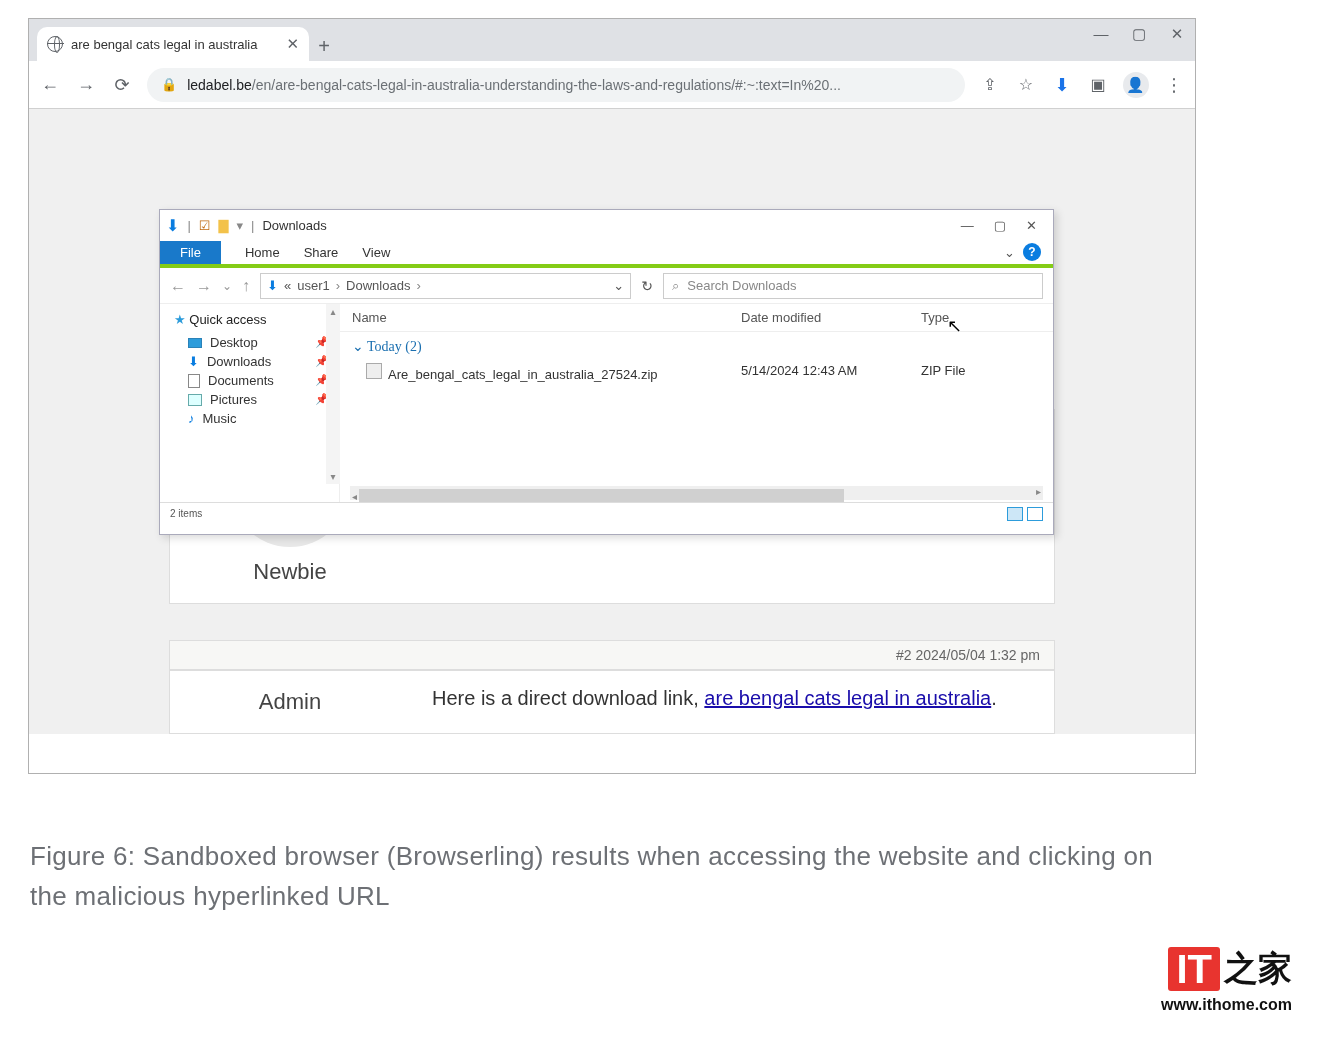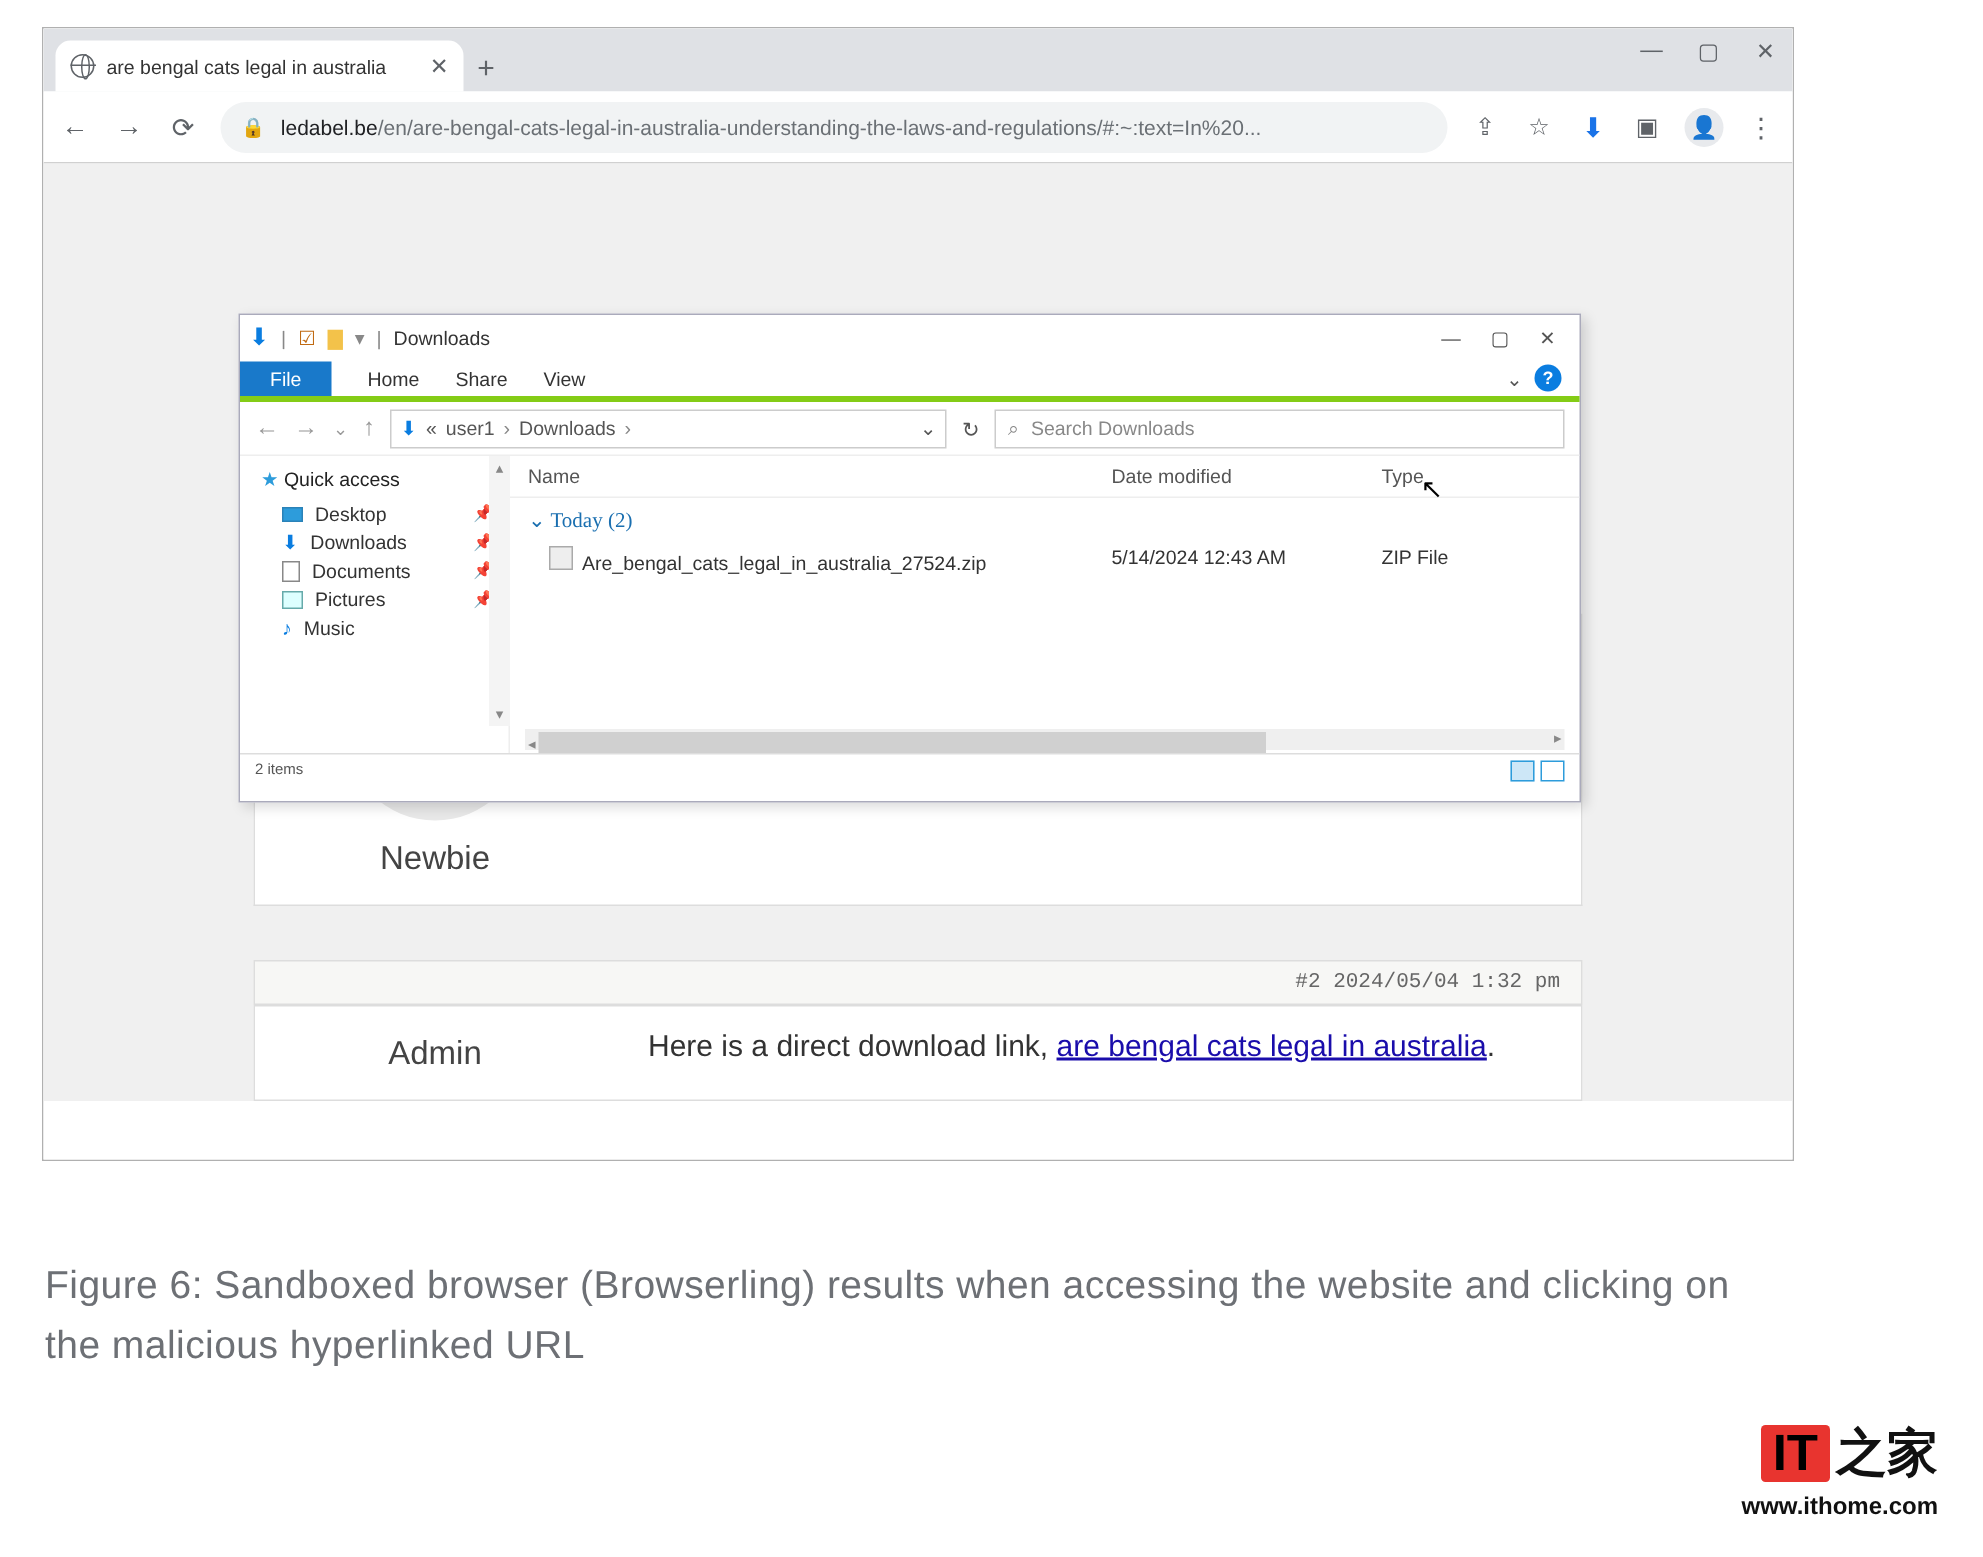--- a/index.html
+++ b/index.html
@@ -35,21 +35,21 @@
   
   .page-header { background:#222; color:#fff; height:82px; display:flex; flex-direction:column; align-items:center; justify-content:center; font-family: Georgia, serif; font-size:26px; letter-spacing:1px; position:relative;}
   .page-rightnav { position:absolute; right:20px; bottom:8px; font-family: Arial; font-size:17px; display:flex; gap:22px;}
   .page-dot { position:absolute; left:162px; bottom:10px; color:#888; font-size:10px;}
   
   .forum { background:#f0f0f0; padding-top: 300px;}
   .post1 { margin: 0 140px; background:#fff; border:1px solid #ddd; display:flex; }
   .post-side { width:240px; text-align:center; padding:18px 0; font-size:22px; color:#444;}
   .newbie-av { width:120px; height:120px; border-radius:50%; background:#e8e8e8; margin:0 auto 12px auto; }
   .post-main { flex:1; padding:16px 22px; font-size:20px; color:#333;}
-  .postbar { text-align:right; background:#f7f7f5; border:1px solid #ddd; margin:36px 140px 0 140px; padding:6px 14px; font-size:14px; color:#666;font-family:Liberation Mono, monospace;}
+  .postbar { text-align:right; background:#f7f7f5; border:1px solid #ddd; margin:36px 140px 0 140px; padding:6px 14px; font-size:14px; color:#666;}
   
   .link { color:#1a0dab; text-decoration:underline; }
   
   
   .explorer { position:absolute; left:130px; top:190px; width:895px; height:326px; background:#fff; border:1px solid #aab; box-shadow: 3px 3px 8px rgba(0,0,0,.15);}
   .exp-title { height:30px; display:flex; align-items:center; padding:0 6px; gap:8px; font-size:13px; color:#333;}
   .exp-title .dlarrow { color:#0a7de0; font-size:16px;}
   .exp-title .sep { color:#888;}
   .exp-winctrl { margin-left:auto; display:flex; gap:20px; color:#555; font-size:13px; padding-right:10px;}
   .ribbon-tabs { height:28px; display:flex; align-items:center; gap:24px; font-size:13px; padding:0 12px; border-bottom:4px solid #84cc16;}
@@ -95,21 +95,21 @@
   .exp-status { height:22px; border-top:1px solid #ddd; font-size:10px; color:#555; padding:2px 10px; display:flex; align-items:center;}
   .view-icons { margin-left:auto; display:flex; gap:4px;}
   .view-icons span{ width:16px; height:14px; border:1px solid #2d9cdb;}
   .cursor-arrow { position:absolute; left:918px; top:296px; font-size:18px; color:#000;}
   
   
   .caption { position:absolute; left:30px; top:836px; width:1160px; font-size:26px; color:#6d7075; line-height:1.55; letter-spacing:.3px;}
   
   
   .watermark { position:absolute; right:30px; bottom:24px; text-align:right;}
-  .wm-box { background:#e8342f; color:#000000; font-weight:bold; font-size:34px; padding:2px 8px; display:inline-block; line-height:1; border-radius:3px; vertical-align:middle;}
+  .wm-box { background:#e8342f; color:#ffffff; font-weight:bold; font-size:40px; padding:2px 8px; display:inline-block; line-height:1; border-radius:3px; vertical-align:middle;}
   .wm-cn  { font-size:34px; font-weight:bold; color:#111; vertical-align:middle; margin-left:4px;text-align:center;}
   .wm-url { font-size:16px; font-weight:bold; color:#111; margin-top:4px;}
 </style>
 </head>
 <body>
 
 <div class="outer">
  <div class="chrome-win">
 
    <div class="tabstrip">

